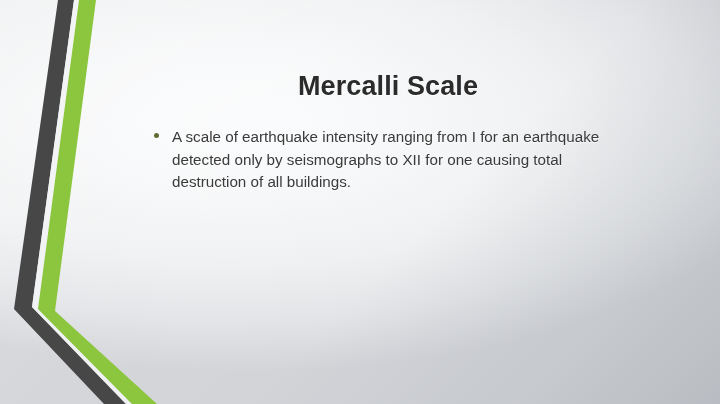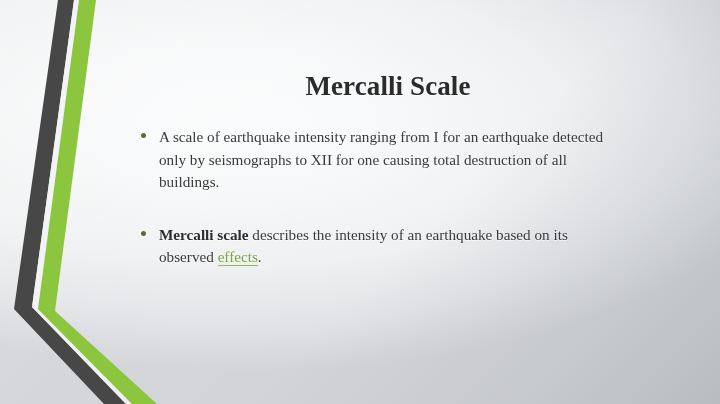--- a/index.html
+++ b/index.html
@@ -18,21 +18,20 @@
     width: 720px;
     height: 404px;
     overflow: hidden;
     background:
       radial-gradient(ellipse 78% 62% at 34% 30%,
         #fbfcfd 0%,
         #f6f7f8 32%,
         #eef0f1 58%,
         #e2e4e7 80%,
         #d2d4d8 100%);
-    font-family: Liberation Serif, serif;
   }
 
   
   #vignette {
     position: absolute;
     inset: 0;
     background:
       linear-gradient(135deg,
         rgba(255,255,255,0.35) 0%,
         rgba(255,255,255,0.05) 38%,
@@ -62,21 +61,21 @@
     font-weight: 600;
     letter-spacing: 0.1px;
     color: #2b2b2b;
     text-shadow: 0 1px 1px rgba(255,255,255,0.85);
     white-space: nowrap;
   }
 
   
   #body {
     position: absolute;
-    left: 138px;
+    left: 151px;
     top: 126px;
     width: 480px;
   }
 
   .bullet-row {
     display: flex;
     align-items: flex-start;
     margin-bottom: 30px;
   }
   .bullet-row:last-child { margin-bottom: 0; }
@@ -136,24 +135,16 @@
 
     <div class="bullet-row">
       <div class="bullet-marker">
         <span class="bullet-dot"></span>
       </div>
       <div class="bullet-text">
         <span>A scale of earthquake intensity ranging from I for an earthquake detected only by seismographs to XII for one causing total destruction of all buildings.</span>
       </div>
     </div>
 
-    <div class="bullet-row">
-      <div class="bullet-marker">
-        <span class="bullet-dot"></span>
-      </div>
-      <div class="bullet-text">
-        <span class="strong">Mercalli scale</span><span> describes the intensity of an earthquake based on its observed </span><a class="link" href="#">effects</a><span>.</span>
-      </div>
-    </div>
 
 
   </div>
 </div>
 
 </body></html>

